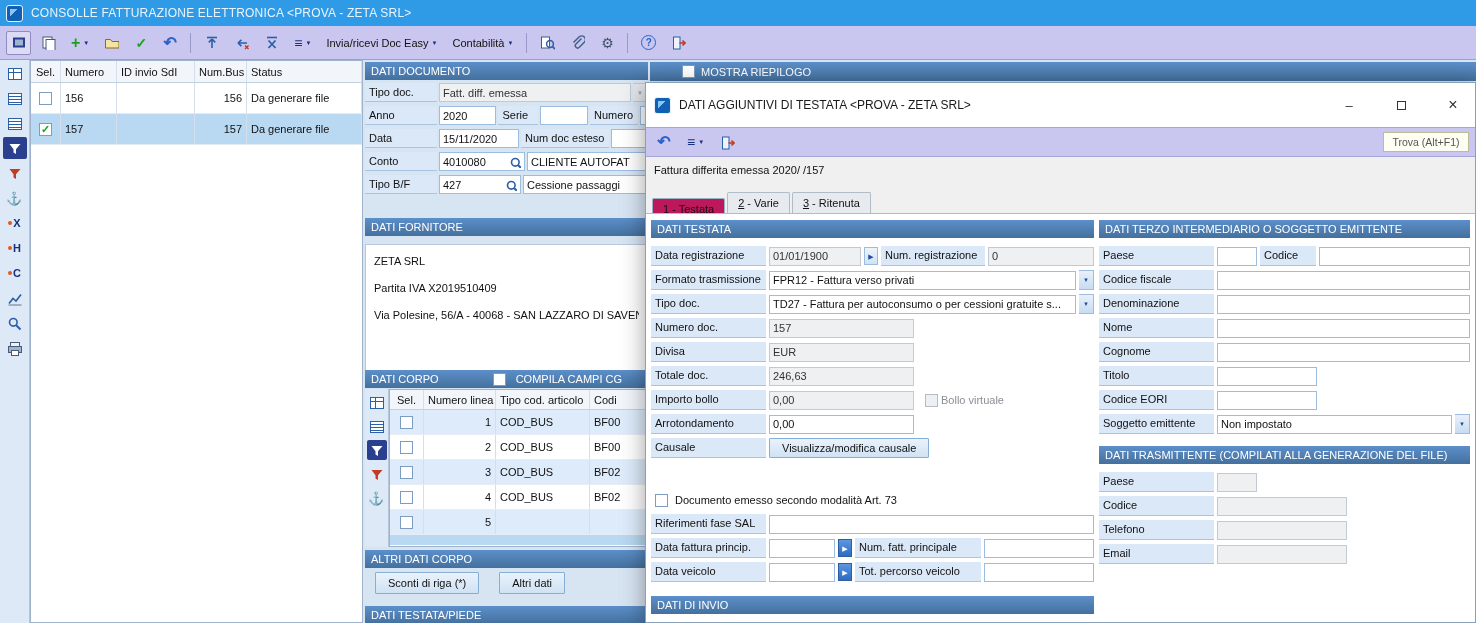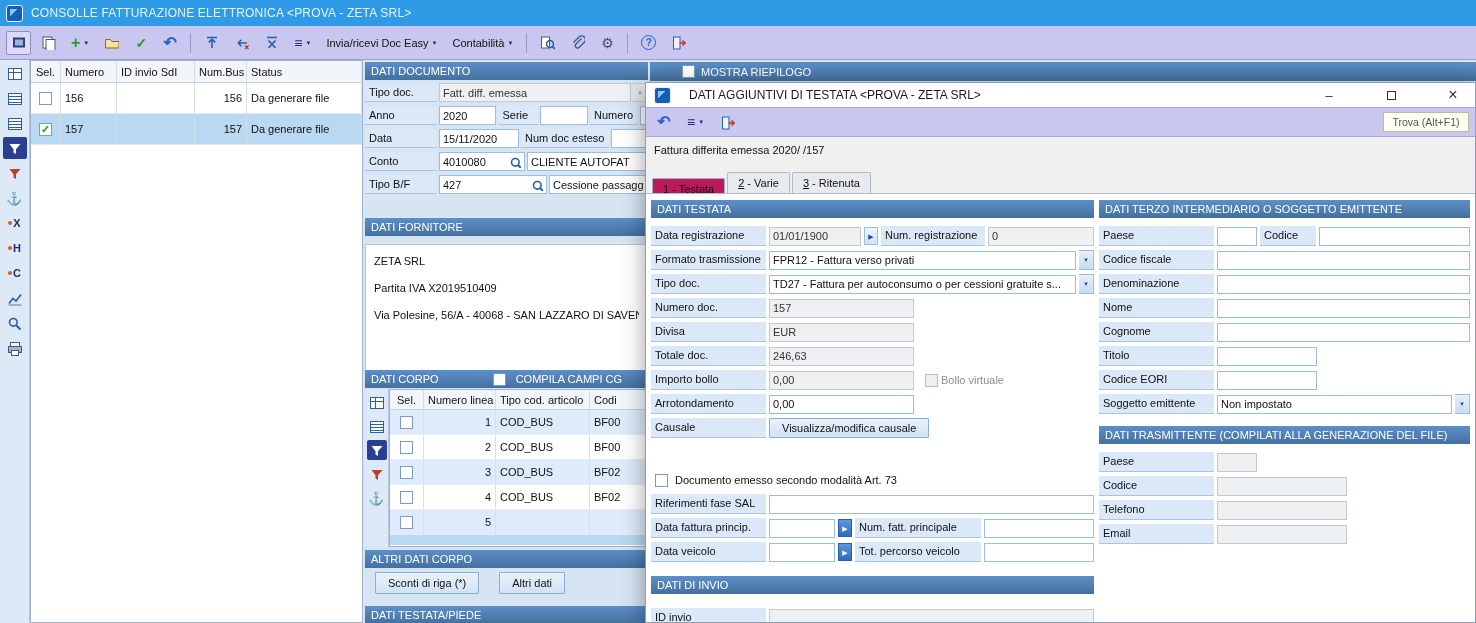--- a/index.html
+++ b/index.html
@@ -79,21 +79,21 @@
 .crow.head .k2{justify-content:flex-start}
 #corposel{height:10px;background:#b9d8f2;flex:none}
 
 .btn{background:linear-gradient(180deg,#eaf2fb,#cfe2f4);border:1px solid #86aed6;height:22px;display:inline-flex;align-items:center;justify-content:center;padding:0 12px;border-radius:1px}
 
 
 #riepbar{position:absolute;left:650px;top:62px;width:826px;height:19px;background:linear-gradient(180deg,#5c8fc9,#44709e);display:flex;align-items:center;gap:6px;padding-left:32px;color:#fff}
 
 
 #dialog{position:absolute;left:645px;top:82px;width:831px;height:541px;background:#f0f0f0;border:1px solid #8aa0b8;box-shadow:0 5px 22px rgba(0,0,0,.38);display:flex;flex-direction:column}
-#dlg-title{height:24px;background:#fff;display:flex;align-items:center;gap:18px;padding-left:8px;flex:none}
+#dlg-title{height:44px;background:#fff;display:flex;align-items:center;gap:8px;padding-left:8px;flex:none}
 #dlg-title .t{font-size:12px;color:#1a1a1a;flex:1;overflow:hidden;white-space:nowrap}
 .winbtn{width:44px;height:24px;display:inline-flex;align-items:center;justify-content:center;color:#333;font-size:13px;flex:none}
 .maxbox{width:9px;height:9px;border:1px solid #333;display:block}
 #dlg-toolbar{height:30px;background:#c9c7ef;border-top:1px solid #a8a6d8;border-bottom:1px solid #a8a6d8;display:flex;align-items:center;gap:6px;padding:0 6px;flex:none;position:relative}
 #findbox{position:absolute;right:6px;top:4px;width:86px;height:20px;background:#fffef2;border:1px solid #bdbd95;color:#555;display:flex;align-items:center;justify-content:center;font-size:10.5px}
 #dlg-sub{height:26px;display:flex;align-items:center;padding-left:8px;flex:none}
 #dlg-tabs{height:30px;display:flex;align-items:flex-end;padding-left:6px;gap:2px;flex:none}
 .tab{padding:4px 10px;border:1px solid #b0bcc8;border-bottom:none;background:#e7ebf0;border-radius:2px 2px 0 0}
 .tab.active{background:#be185d;position:relative;top:6px;border-color:#9ab0c6;padding-bottom:4px}
 .tab::first-letter{text-decoration:underline}
@@ -402,21 +402,21 @@
           <svg class="ic12">
             <use href="#g-mag"></use>
           </svg>
         </span>
       <span class="inp" style="flex:1">
           <span class="v">CLIENTE AUTOFAT</span>
         </span>
     </div>
     <div class="frow">
       <span class="flab" style="width:72px">Tipo B/F</span>
-      <span class="inp num" style="width:108px">
+      <span class="inp num" style="width:82px">
           <span class="v">427</span>
           <svg class="ic12">
             <use href="#g-mag"></use>
           </svg>
         </span>
       <span class="inp" style="flex:1">
           <span class="v">Cessione passaggi</span>
         </span>
     </div>
   </div>

